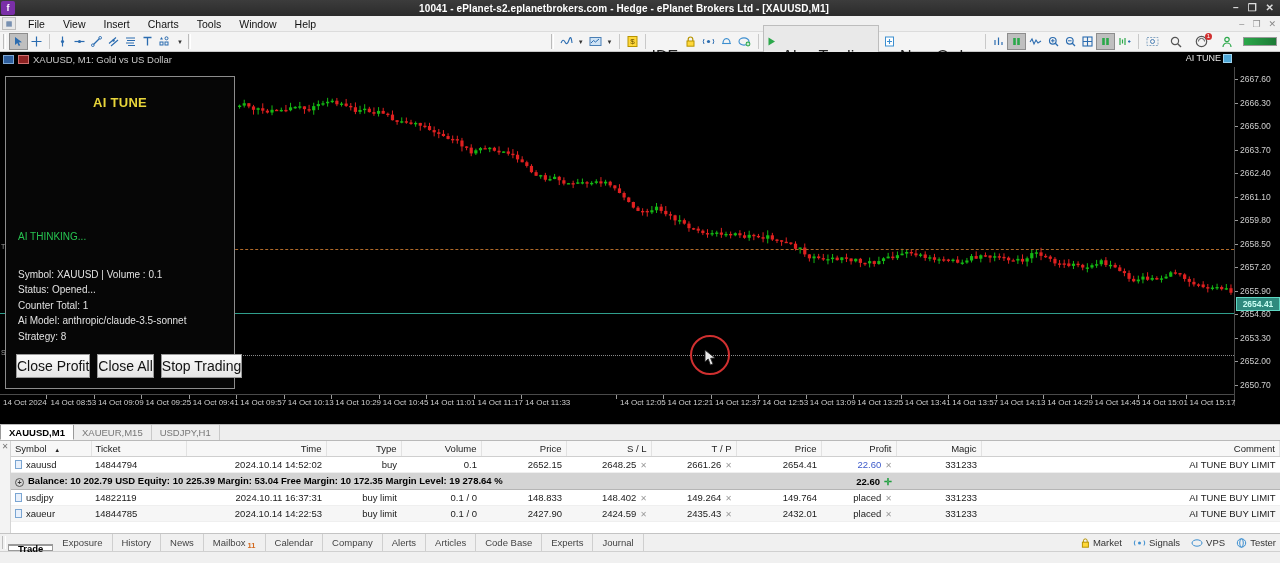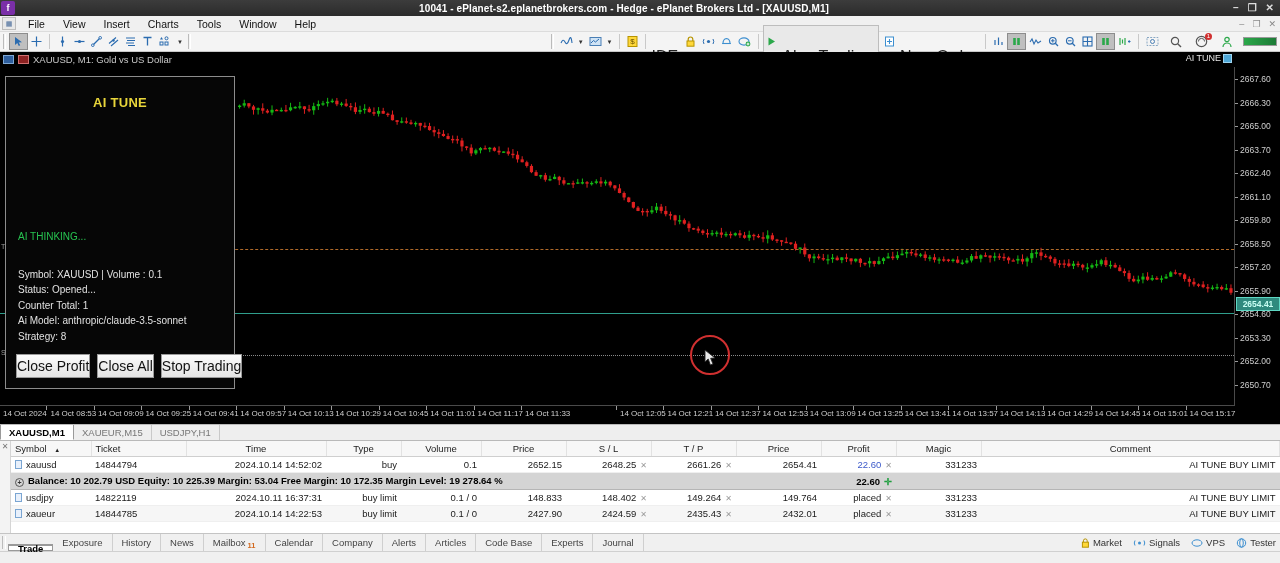--- a/index.html
+++ b/index.html
@@ -108,21 +108,21 @@
   .pa-cur {
     position: absolute; left: 1px; right: 0;
     background: #2f8a7e; color: #c9fff4;
     font-size: 8.5px; font-weight: bold; text-align: center;
     padding: 1px 0; transform: translateY(-50%); z-index: 5;
     border: 1px solid #5fd8c4;
   }
 
   
   .time-axis {
-    position: absolute; left: 0; right: 46px; bottom: 0; height: 19px;
+    position: absolute; left: 0; right: 46px; bottom: 0; height: 30px;
     border-top: 1px solid #4a4a4a; z-index: 3; background: #000;
   }
   .ta-tick {
     position: absolute; top: 3px; font-size: 8px; color: #cfcfcf; white-space: nowrap;
   }
   .ta-tick::before {
     content: ""; position: absolute; left: -4px; top: -3px; width: 1px; height: 4px; background: #9a9a9a;
   }
 
   
@@ -161,21 +161,21 @@
   
   .terminal { flex: 0 0 92px; background: #fff; display: flex; position: relative; }
   .term-left {
     width: 11px; background: #f3f3f3; border-right: 1px solid #d5d5d5;
     font-size: 8px; color: #777; text-align: center; padding-top: 1px;
   }
   .term-body { flex: 1; overflow: hidden; }
   table.trades { width: 100%; border-collapse: collapse; font-size: 9.5px; table-layout: fixed; }
   table.trades th {
     background: #f7f7f7; border-bottom: 1px solid #cfcfcf; border-right: 1px solid #e2e2e2;
-    font-weight: normal; color: #222; padding: 2px 4px; height: 15px;
+    font-weight: normal; color: #222; padding: 2px 4px; text-align: right; height: 15px;
   }
   table.trades th.l { text-align: left; }
   table.trades td {
     border-bottom: 1px solid #efefef; padding: 2px 4px; text-align: right;
     color: #1a1a1a; height: 15px; white-space: nowrap; overflow: hidden;
   }
   table.trades td.l { text-align: left; }
   tr.row-alt td { background: #f6f6f6; }
   .row-ic {
     display: inline-block; width: 7px; height: 9px; vertical-align: -1px;

